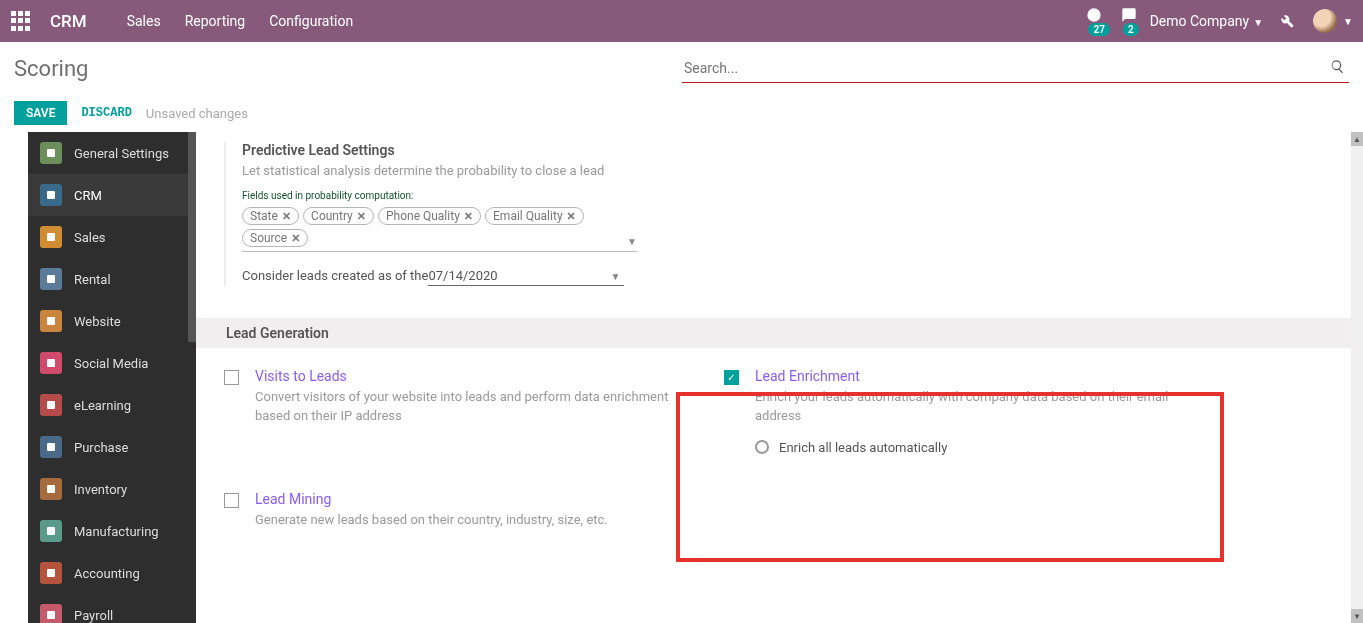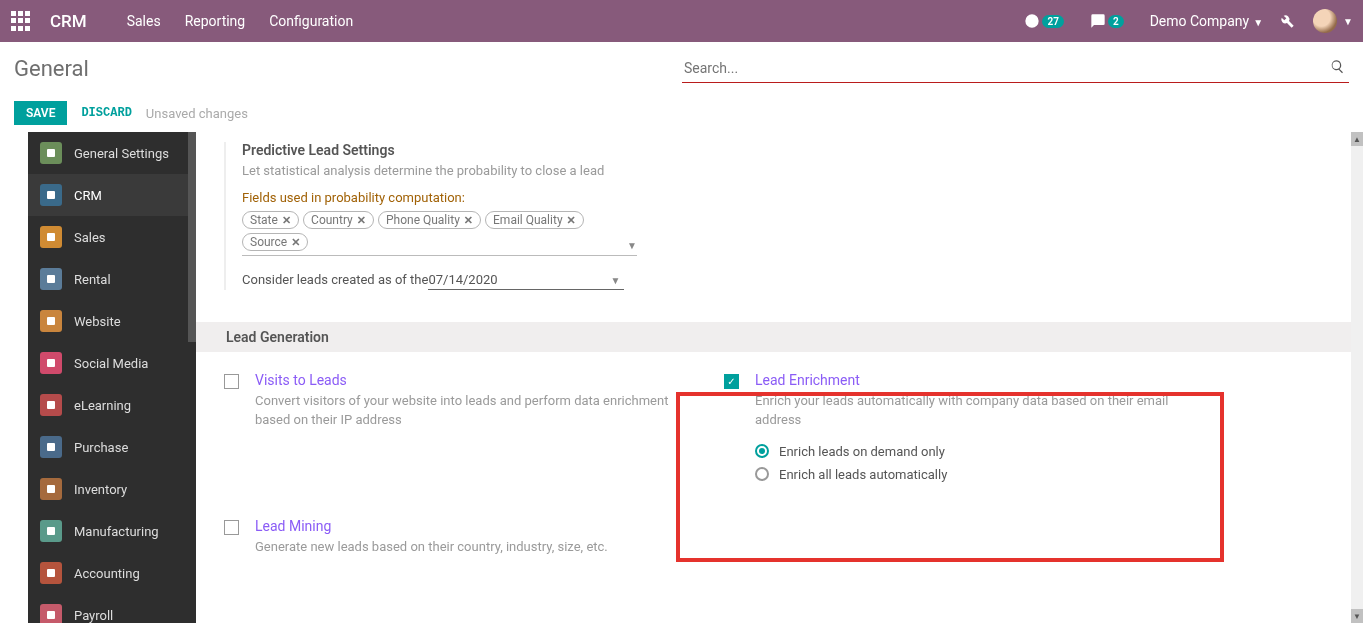--- a/index.html
+++ b/index.html
@@ -3,21 +3,21 @@
 <meta charset="utf-8">
 <style>
 * { box-sizing: border-box; margin: 0; padding: 0; font-family: -apple-system, BlinkMacSystemFont, "Segoe UI", Roboto, Helvetica, Arial, sans-serif; }
 body { width: 1363px; height: 623px; overflow: hidden; position: relative; background: #fff; }
 .topbar { height: 42px; background: #875A7B; display: flex; align-items: center; color: #fff; font-size: 14px; padding: 0 10px; }
 .topbar .apps-icon { width: 22px; height: 22px; display: flex; flex-wrap: wrap; gap: 2px; padding: 1px; margin-right: 18px; cursor: pointer; }
 .topbar .apps-icon span { width: 5px; height: 5px; background: #fff; }
 .topbar .brand { font-size: 17px; font-weight: 500; margin-right: 40px; }
 .topbar .nav-item { margin-right: 24px; cursor: pointer; font-size: 14px; }
 .topbar .spacer { flex: 1; }
-.topbar .badge-wrap { position: relative; margin-right: 26px; cursor: pointer; display: flex; align-items: center; }
+.topbar .badge-wrap { position: relative; margin-right: 11px; cursor: pointer; display: flex; align-items: flex-start; flex-direction: column; }
 .topbar .badge { background: #00A09D; color: #fff; border-radius: 9px; font-size: 10px; padding: 1px 5px; margin-left: 2px; font-weight: 600; }
 .topbar .company { margin-right: 16px; cursor: pointer; font-size: 14px; }
 .topbar .caret { font-size: 10px; margin-left: 4px; }
 .topbar .avatar { width: 24px; height: 24px; border-radius: 50%; background: radial-gradient(circle at 35% 35%, #f4d4b8 40%, #946b4a 70%); margin-left: 8px; cursor: pointer; }
 .topbar svg { fill: #fff; }
 .subheader { height: 53px; display: flex; align-items: center; padding: 0 14px; background: #fff; }
 .subheader h1 { font-size: 22px; font-weight: 400; color: #6f6f6f; }
 .subheader .search-wrap { margin-left: auto; width: 667px; position: relative; }
 .subheader input { width: 100%; border: none; border-bottom: 1px solid #b91c1c; padding: 6px 28px 6px 2px; font-size: 14px; outline: none; }
 .subheader .search-icon { position: absolute; right: 4px; top: 5px; color: #555; }
@@ -34,21 +34,21 @@
 .content-wrap { flex: 1; position: relative; overflow: hidden; }
 .content { position: absolute; left: 0; right: 12px; top: 0; bottom: 0; overflow-y: auto; background: #fff; padding-left: 28px; }
 .content-scroll-track { position: absolute; right: 0; top: 0; bottom: 0; width: 12px; background: #f0f0f0; }
 .content-scroll-thumb-top { position: absolute; right: 0; top: 0; width: 12px; height: 14px; background: #c1c1c1; cursor: pointer; display:flex; align-items:center; justify-content:center; font-size:8px; color:#555;}
 .content-scroll-thumb-bot { position: absolute; right: 0; bottom: 0; width: 12px; height: 14px; background: #c1c1c1; cursor: pointer; display:flex; align-items:center; justify-content:center; font-size:8px; color:#555;}
 .block { display: flex; padding: 10px 0 4px 0; }
 .block .bar { width: 2px; background: #eee; margin-right: 16px; }
 .block .body { flex: 1; max-width: 430px; }
 .block h3 { font-size: 14px; font-weight: 600; color: #555; margin-bottom: 4px; }
 .block p.desc { font-size: 13px; color: #9a9a9a; margin-bottom: 10px; line-height: 1.4; }
-.block .label { font-size: 13px; color: #a16207; margin-bottom: 6px; }
+.block .label { font-size: 10px; color: #14532d; margin-bottom: 6px; }
 .tags-row { display: flex; flex-wrap: wrap; gap: 4px; align-items: center; border-bottom: 1px solid #bbb; padding-bottom: 4px; max-width: 395px; position: relative; }
 .tags-row .dd { position: absolute; right: 0; bottom: 4px; color: #888; font-size: 10px; cursor: pointer; }
 .tag { border: 1px solid #b5b5b5; border-radius: 10px; padding: 1px 7px; font-size: 12px; color: #777; display: inline-flex; align-items: center; gap: 4px; cursor: default; }
 .tag .x { font-weight: 700; cursor: pointer; font-size: 11px; }
 .dateline { display: flex; align-items: baseline; gap: 0; margin-top: 14px; font-size: 13px; color: #555; }
 .dateline .date-input { border: none; border-bottom: 1px solid #666; width: 196px; font-size: 13px; padding: 2px 0; color: #555; position: relative; }
 .dateline .dd2 { color: #888; font-size: 10px; margin-left: -14px; cursor: pointer; }
 .section-header { background: #f0eeee; font-weight: 600; color: #555; font-size: 14px; padding: 7px 0 7px 30px; margin-top: 28px; margin-left: -28px; }
 .settings-row { display: flex; padding-top: 20px; gap: 30px; }
 .setting { display: flex; gap: 16px; width: 470px; }
@@ -100,21 +100,21 @@
     <span>Demo Company</span><span class="caret">▼</span>
   </div>
   <svg class="wrench-icon" width="16" height="16" viewBox="0 0 24 24" fill="#ccc">
       <path d="M22 19l-7-7a6 6 0 00-8-8L11 8l-3 3-4-4a6 6 0 008 8l7 7 3-3z"></path>
     </svg>
   <div class="avatar"></div>
   <span class="caret" style="margin-left:6px;">▼</span>
 </div>
 
 <div class="subheader">
-  <h1>General</h1>
+  <h1>Scoring</h1>
   <div class="search-wrap">
     <input placeholder="Search..." style="">
     <svg class="search-icon" width="15" height="15" viewBox="0 0 24 24" fill="#555">
         <path d="M10 2a8 8 0 015.3 13.9l5.4 5.4-1.4 1.4-5.4-5.4A8 8 0 1110 2zm0 2a6 6 0 100 12 6 6 0 000-12z"></path>
       </svg>
   </div>
 </div>
 
 <div class="actionbar">
   <button class="save-btn">SAVE</button>
@@ -258,26 +258,20 @@
           </div>
         </div>
 
         <div class="setting" style="position:relative;">
           <div class="chk checked">✓</div>
           <div>
             <h4>Lead Enrichment</h4>
             <p>Enrich your leads automatically with company data based on their email address</p>
             <div class="radio-group">
               <div class="radio-item">
-                <div class="radio">
-                    <div class="dot"></div>
-                  </div>
-                <span>Enrich leads on demand only</span>
-              </div>
-              <div class="radio-item">
                 <div class="radio off"></div>
                 <span>Enrich all leads automatically</span>
               </div>
             </div>
           </div>
         </div>
       </div>
 
       <div class="settings-row" style="padding-top:28px;">
         <div class="setting">

